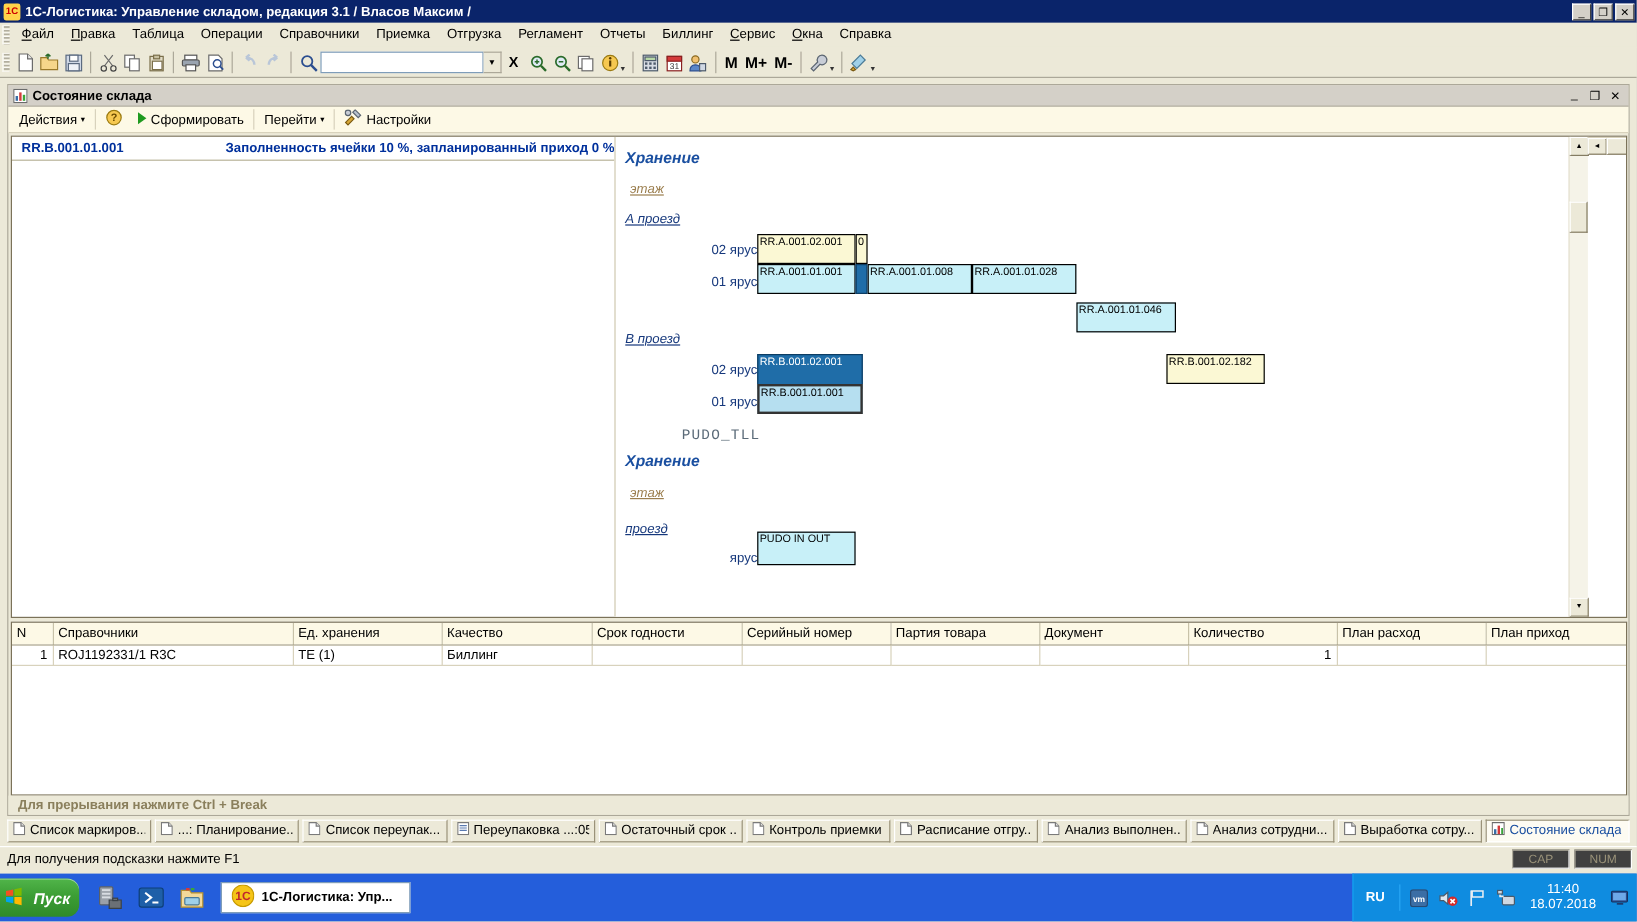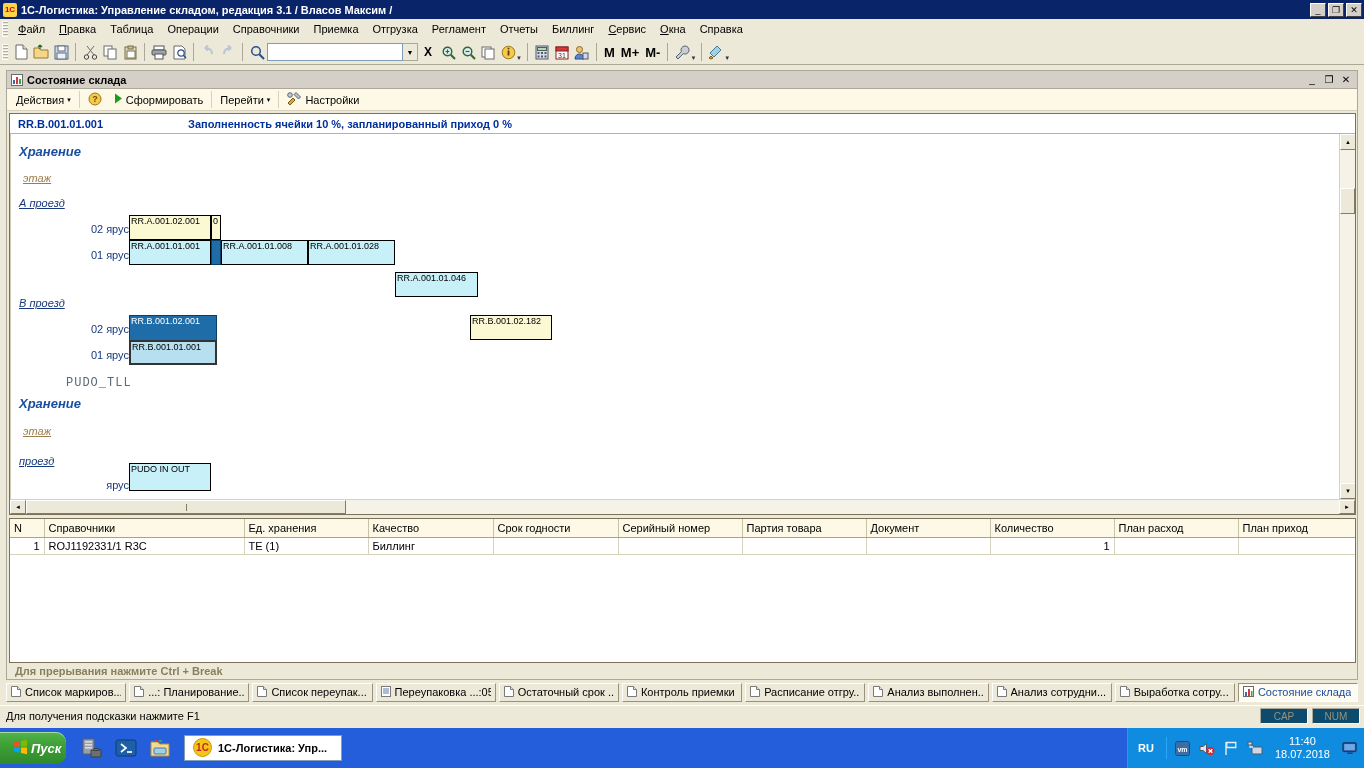--- a/index.html
+++ b/index.html
@@ -154,21 +154,21 @@
     display: flex; align-items: center; gap: 3px;
     padding: 2px 6px;
     font-size: 11px; color: #000;
     white-space: nowrap; cursor: default;
   }
   .ctb-sep { width: 1px; height: 17px; background: #d8d2bc; margin: 0 2px; }
 
   
   .report-wrap {
     flex: 1;
-    display: flex; flex-direction: column;
+    display: flex; flex-direction: row;
     background: #fff;
     border: 1px solid #7b7259;
     margin: 2px 1px 1px 2px;
     overflow: hidden;
   }
   .report-header {
     height: 20px;
     background: #fff;
     border-bottom: 1px solid #b9b39a;
     display: flex; align-items: center;
@@ -364,42 +364,42 @@
     display: flex; align-items: center;
     border-top: 1px solid #fff;
     font-size: 11px;
   }
   .sb-main { flex: 1; padding-left: 6px; color: #000; }
   .sb-pane {
     width: 48px; height: 16px;
     margin-right: 4px;
     border: 1px solid #aca899;
     border-right-color: #fff; border-bottom-color: #fff;
-    background: #0c4a6e;
+    background: #404040;
     display: flex; align-items: center; justify-content: center;
     color: #9a9279;
     font-size: 10px;
   }
 
   
   .wintaskbar {
     position: absolute;
     left: 0; top: 728px;
     width: 1364px; height: 40px;
     background: linear-gradient(to bottom, #3a6ea5 0%, #245edb 8%, #3f8cf3 12%, #2b6ad6 88%, #1941a5 100%);
     background: #245edb;
     display: flex; align-items: center;
   }
   .startbtn {
     width: 66px; height: 32px;
     margin: 0 0 0 0;
     background: linear-gradient(to bottom, #51b54a 0%, #3c9e35 45%, #2f8a2a 100%);
     border-radius: 0 10px 10px 0;
-    display: flex; align-items: center; gap: 2px;
-    padding-left: 12px;
+    display: flex; align-items: center; gap: 8px;
+    padding-left: 3px;
     color: #fff; font-weight: bold; font-size: 13px;
     font-style: italic;
     box-shadow: inset 0 1px 0 rgba(255,255,255,.5);
   }
   .qlaunch { display: flex; align-items: center; gap: 10px; padding: 0 12px 0 14px; }
   .qicon { width: 24px; height: 24px; display: flex; align-items: center; justify-content: center; }
   .tb-task {
     height: 26px;
     background: #fff;
     border: 1px solid #7f9db9;

